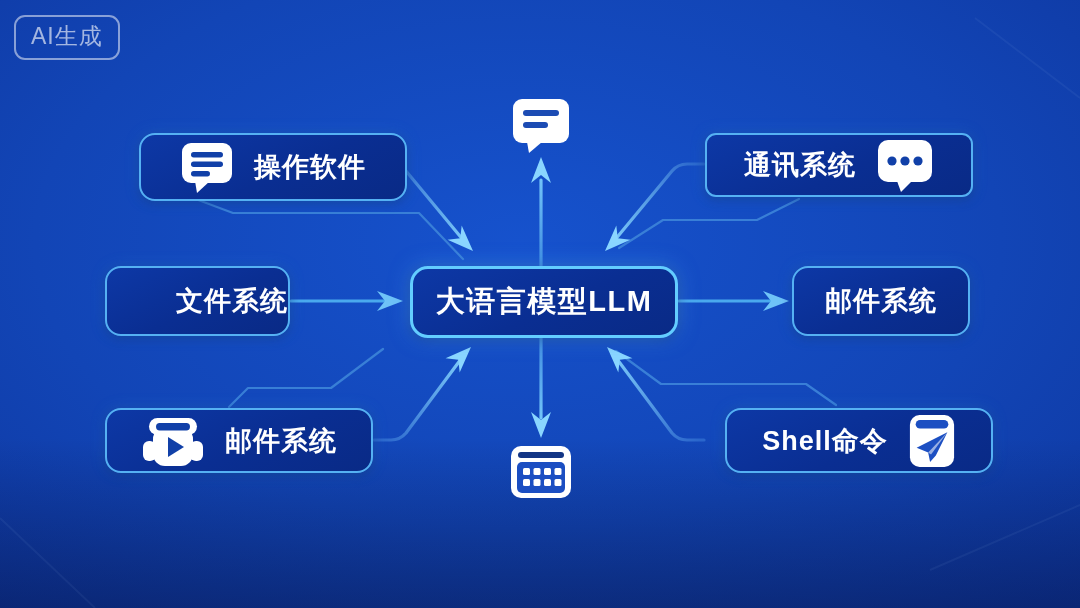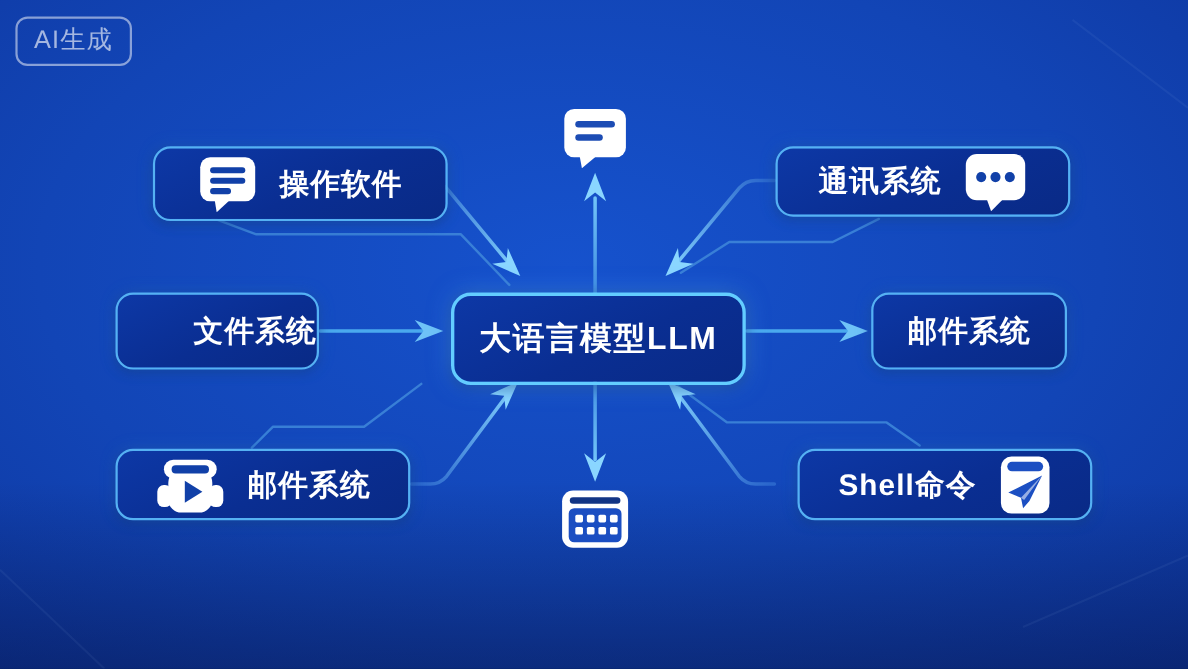--- a/index.html
+++ b/index.html
@@ -27,26 +27,26 @@
     box-shadow:0 0 14px rgba(48,130,230,0.40), 0 2px 10px rgba(3,12,50,0.35);
     color:#ffffff; font-weight:700;
   }
   .node .label { font-size:27px; letter-spacing:1px; white-space:nowrap; }
   .node-center {
     border:3px solid #63cdff; border-radius:18px;
     box-shadow:0 0 20px rgba(80,170,255,0.5), 0 2px 12px rgba(3,12,50,0.4);
   }
   .node-center .label { font-size:29px; letter-spacing:1.5px; }
   .n-tl { left:105px; top:133px; width:268px; height:68px;margin-left:34px; }
-  .n-tr { left:705px; top:133px; width:268px; height:64px; }
+  .n-tr { left:705px; top:133px; width:268px; height:64px;border-radius:11px; }
   .n-ml { left:105px; top:266px; width:185px; height:70px;justify-content:flex-end; }
   .n-mr { left:792px; top:266px; width:178px; height:70px; }
   .n-bl { left:105px; top:408px; width:268px; height:65px; }
   .n-br { left:705px; top:408px; width:268px; height:65px;margin-left:20px; }
-  .n-c  { left:410px; top:266px; width:268px; height:84px; }
+  .n-c  { left:410px; top:266px; width:268px; height:72px; }
   .float-icon { position:absolute; }
   .fi-top    { left:511px; top:97px; }
   .fi-bottom { left:509px; top:444px; }
   .connector-layer { position:absolute; left:0; top:0; width:1080px; height:608px; }
   .icon { display:block; }
 </style>
 </head>
 <body>
 
 <div class="stage">

